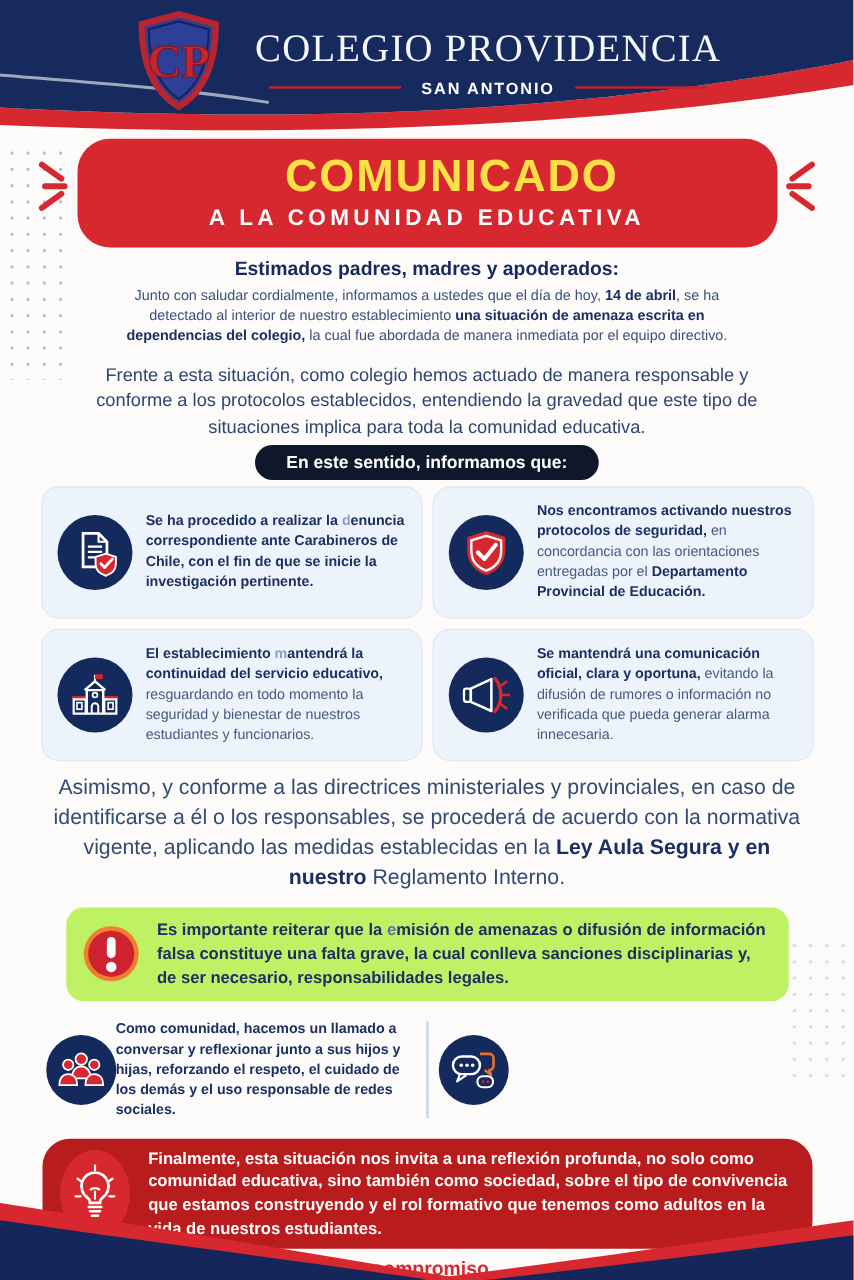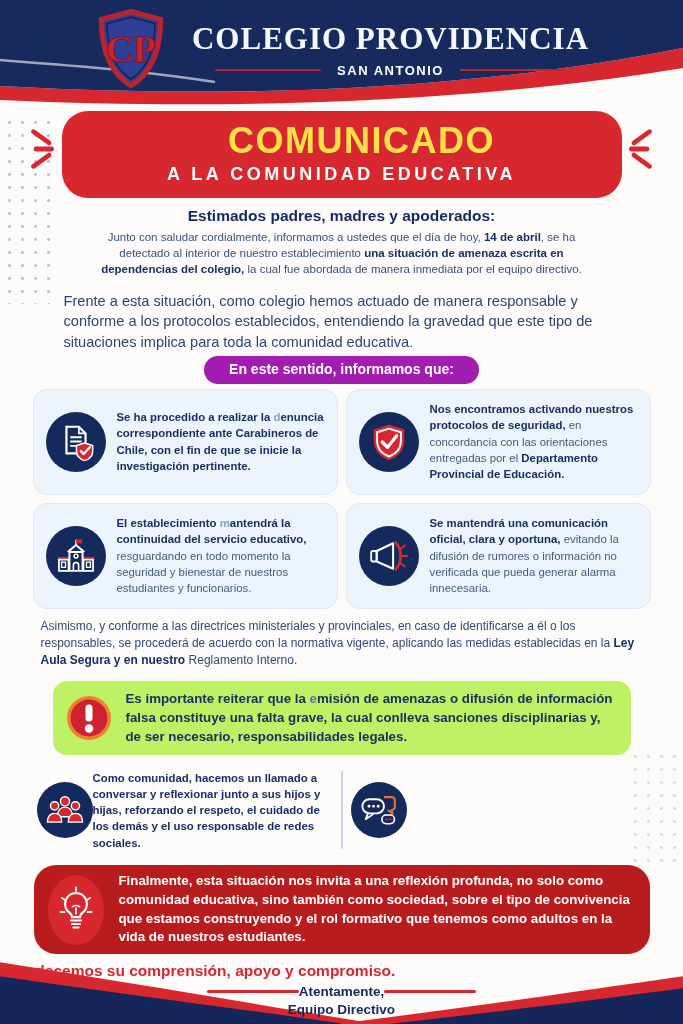--- a/index.html
+++ b/index.html
@@ -11,44 +11,44 @@
   .dots-left{left:3px;top:116px;width:56px;height:188px;opacity:.8;}
   .dots-right{right:0;top:750px;width:54px;height:112px;opacity:.45;}
 
   
   .header{position:relative;height:104px;}
   .header-bg{position:absolute;left:0;top:0;width:683px;height:116px;}
   .header-content{position:relative;z-index:2;display:flex;justify-content:center;align-items:center;gap:24px;padding-top:8px;}
   .logo{width:74px;height:82px;flex:0 0 auto;}
   .logo-mono{font-family:"Liberation Serif",serif;font-weight:700;}
   .header-text{display:flex;flex-direction:column;align-items:center;}
-  .school-name{font-family:"Liberation Serif",serif;font-weight:700;font-size:31px;letter-spacing:1px;color:#f5f7fc;}
+  .school-name{font-family:"Liberation Serif",serif;font-weight:400;font-size:31px;letter-spacing:1px;color:#f5f7fc;}
   .city-row{display:flex;align-items:center;gap:16px;margin-top:6px;}
   .city-line{width:106px;height:2.5px;background:#c4222c;border-radius:2px;}
   .city{font-size:13px;font-weight:700;letter-spacing:1.5px;color:#ffffff;}
 
   
   .banner-wrap{position:relative;margin-top:7px;}
   .banner{width:560px;margin:0 auto;background:#d7282f;border-radius:26px;text-align:center;padding:9px 0 13px;}
   .banner-title{color:#fde047;font-size:36px;font-weight:800;letter-spacing:1.5px;margin-left:40px;}
   .banner-subtitle{color:#fff;font-size:18px;font-weight:700;letter-spacing:3.5px;margin-top:2px;}
   .sparks{position:absolute;width:30px;height:52px;top:12px;}
   .sparks-l{left:28px;}
   .sparks-r{right:28px;transform:scaleX(-1);}
 
   
   .greeting{margin:9px 0 0;text-align:center;font-size:15.5px;font-weight:700;color:#16295d;}
   .intro{width:502px;margin:4px auto 0;text-align:center;font-size:11.5px;line-height:1.4;color:#3b4f7c;}
-  .para2{width:556px;margin:14px auto 0;font-size:14.6px;line-height:1.38;color:#2f4570;}
-  .para3{width:602px;margin:9px auto 0;text-align:left;font-size:12px;line-height:1.42;color:#334a73;}
+  .para2{width:556px;margin:14px auto 0;text-align:center;font-size:14.6px;line-height:1.38;color:#2f4570;}
+  .para3{width:602px;margin:9px auto 0;text-align:center;font-size:17px;line-height:1.42;color:#334a73;}
   .sb{font-weight:700;color:#1c2f62;}
   .lt{font-weight:600;color:#8aa0c8;}
 
   .pill-wrap{text-align:center;margin-top:4px;}
-  .pill{display:inline-block;background:#a21caf;color:#fff;font-size:14px;font-weight:700;border-radius:999px;padding:5px 25px 7px;}
+  .pill{display:inline-block;background:#0f172a;color:#fff;font-size:14px;font-weight:700;border-radius:999px;padding:5px 25px 7px;}
 
   
   .cards{width:618px;margin:5px auto 0;display:grid;grid-template-columns:1fr 1fr;gap:8px;grid-auto-rows:106px;}
   .card{background:#edf3fa;border:1.5px solid #dce7f2;border-radius:14px;display:flex;align-items:center;gap:11px;padding:6px 10px 6px 12px;box-sizing:border-box;}
   .icon-circle{flex:0 0 auto;width:60px;height:60px;border-radius:50%;background:#142a5c;display:flex;align-items:center;justify-content:center;}
   .icon-circle svg{width:42px;height:42px;}
   .card-text{margin:0;font-size:11.4px;line-height:1.42;color:#46597e;}
   .card-text .sb{color:#1c2f62;}
 
   

